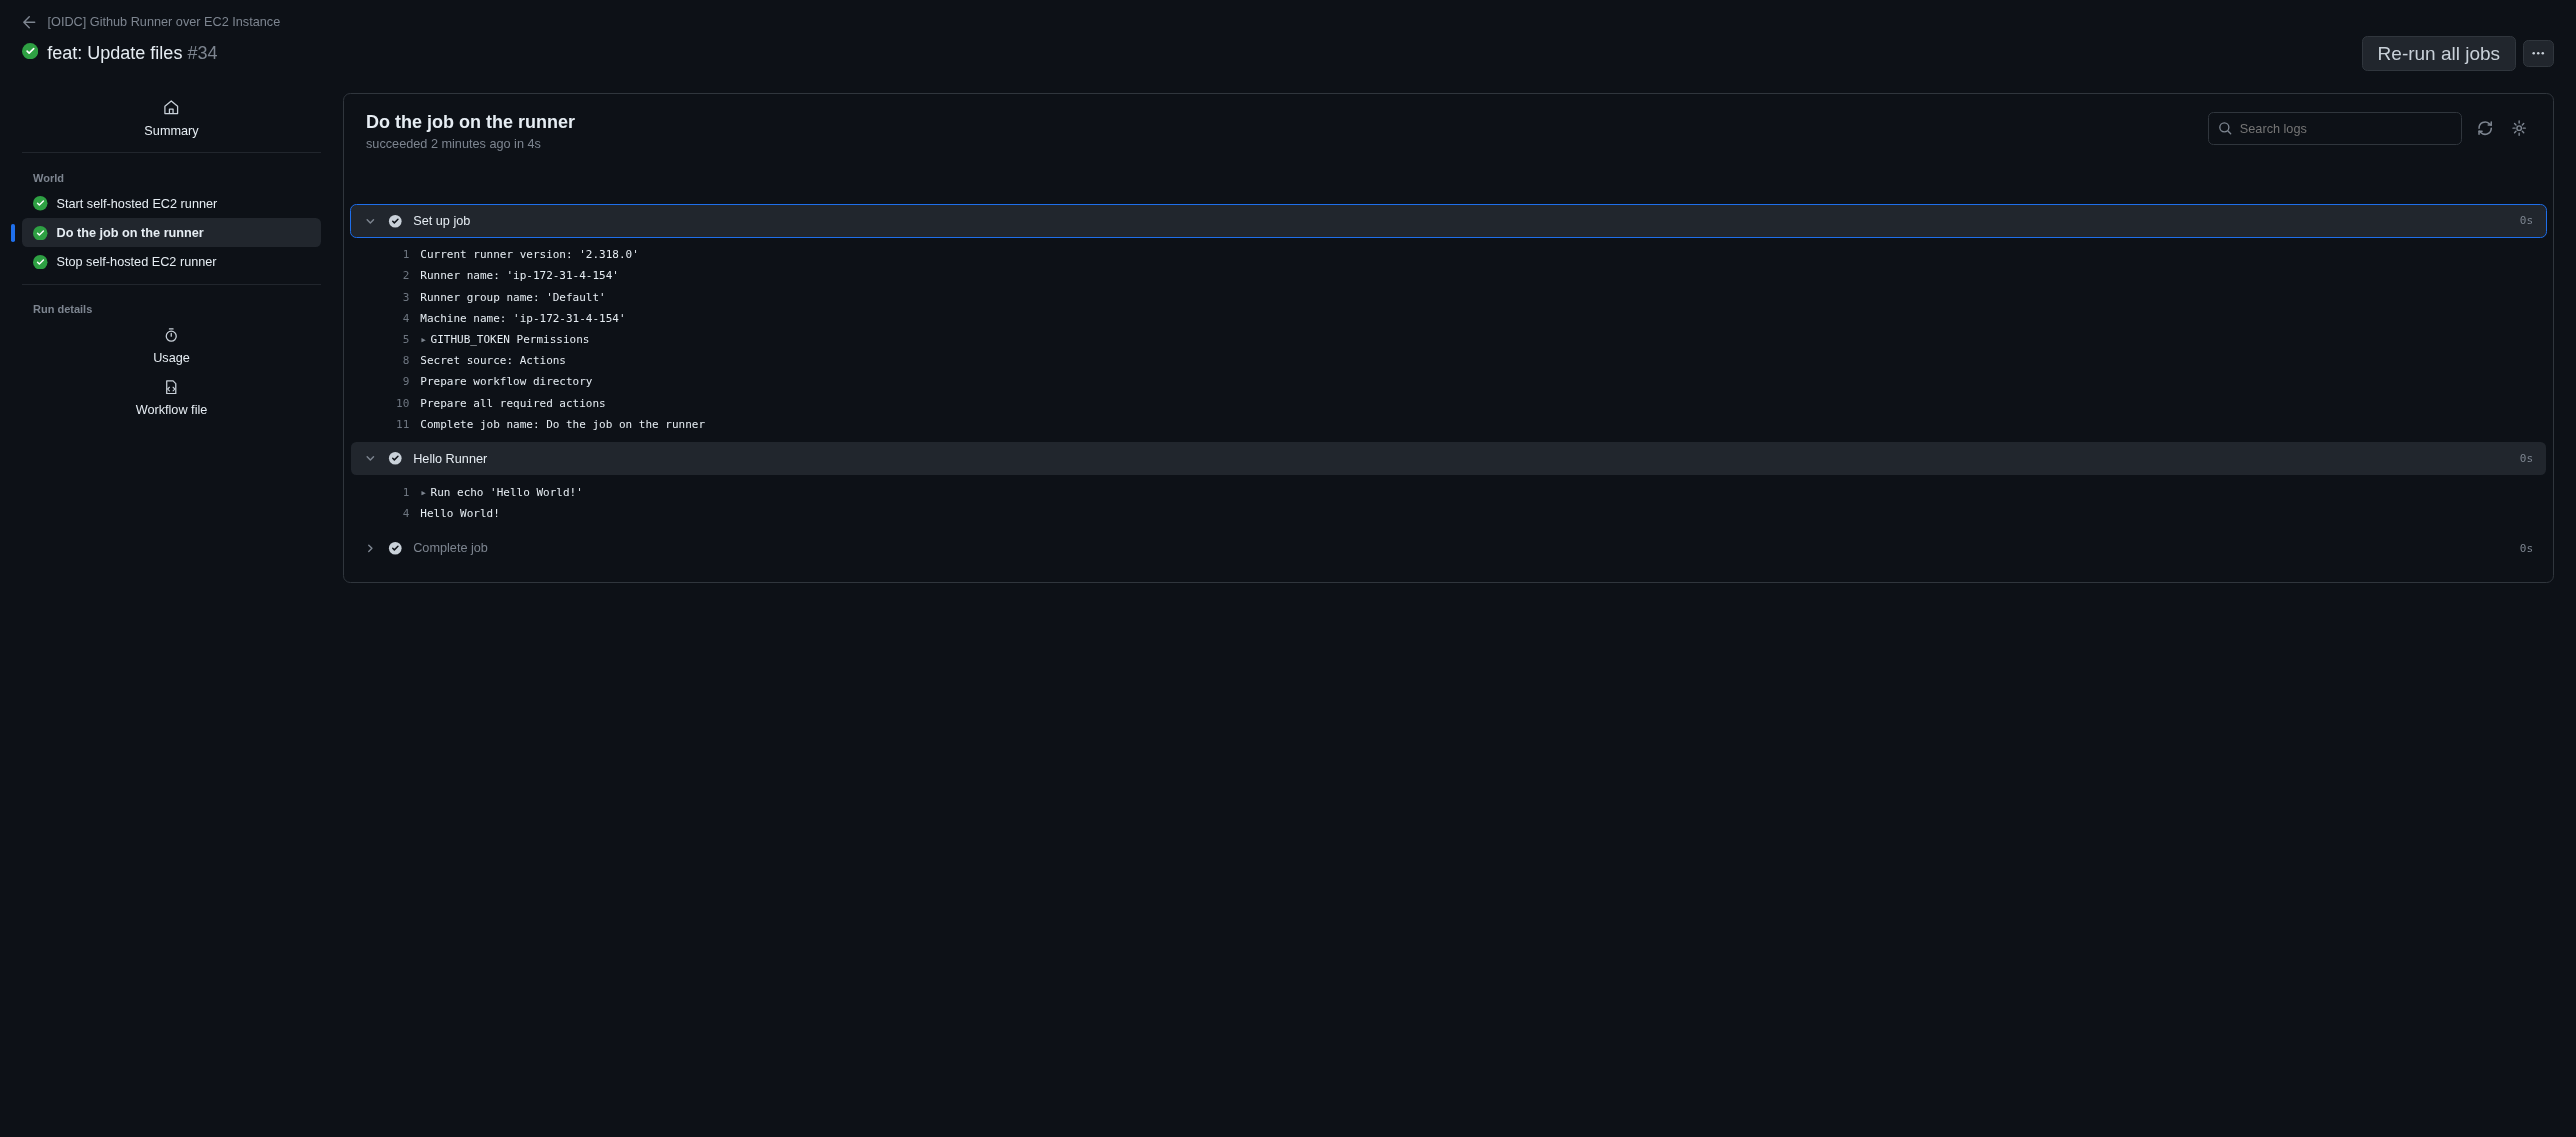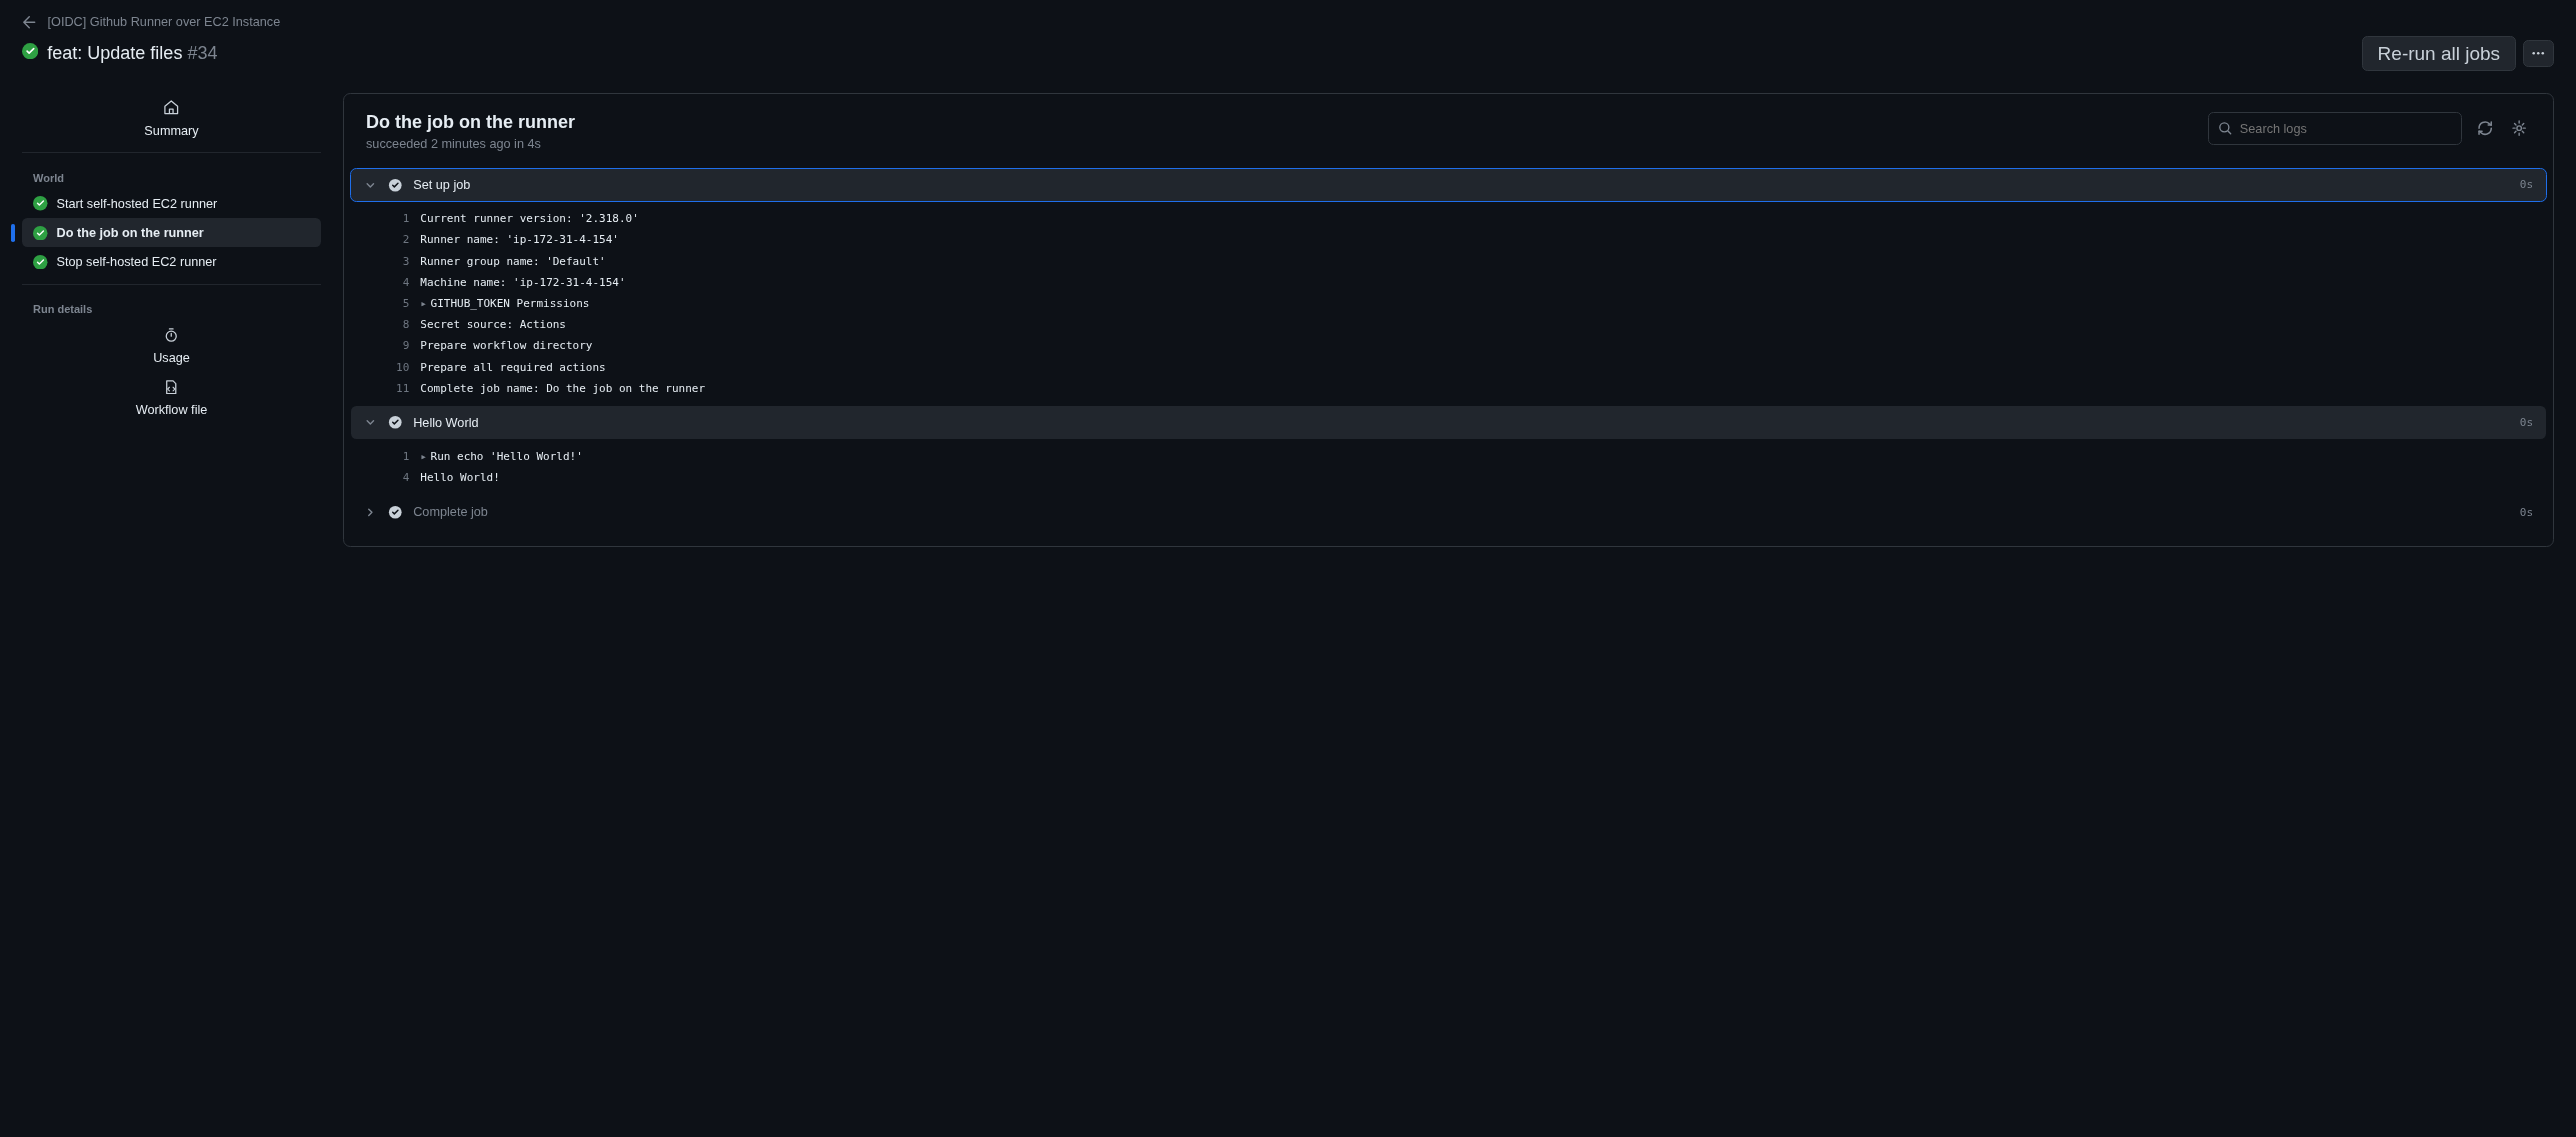--- a/index.html
+++ b/index.html
@@ -150,21 +150,21 @@
   .log-area { padding: 0 7.3px 18px 7.3px; }
   .step-header {
     display: flex;
     align-items: center;
     gap: 11px;
     padding: 9px 12.7px;
     border-radius: 5.4px;
     cursor: pointer;
   }
   .step-header.expanded { background: #21262d; }
-  .step-header.focused { outline: 0.9px solid #1f6feb; outline-offset: 0; }
+  .step-header.focused { outline: 0.9px solid #1f6feb; outline-offset: 0; margin-top: 36px; }
   .step-name { flex: 1; }
   .step-name.muted { color: #7d8590; }
   .step-time { color: #7d8590; font-family: ui-monospace, SFMono-Regular, Menlo, monospace; font-size: 11px; }
   .log-lines {
     font-family: ui-monospace, SFMono-Regular, "SF Mono", Menlo, Consolas, monospace;
     font-size: 11px;
     padding: 7.3px 0;
   }
   .log-line {
     display: flex;
@@ -382,21 +382,21 @@
     <span>
             <svg width="12.7" height="12.7" viewBox="0 0 16 16">
               <path d="M4 6l4 4 4-4" stroke="#7d8590" stroke-width="1.8" fill="none" stroke-linecap="round" stroke-linejoin="round"></path>
             </svg>
           </span>
     <span>
       <svg class="check-circle-small" viewBox="0 0 16 16">
               <use href="#check-circle-gray"></use>
             </svg>
     </span>
-    <span class="step-name">Hello World</span>
+    <span class="step-name">Hello Runner</span>
     <span class="step-time">0s</span>
         </div>
         <div class="log-lines">
           <div class="log-line">
         <span class="line-num">1</span>
         <span class="line-text"><span class="caret">▸</span><span>Run echo 'Hello World!'</span></span>
           </div>
           <div class="log-line">
         <span class="line-num">4</span>
         <span class="line-text"><span>Hello World!</span></span>

